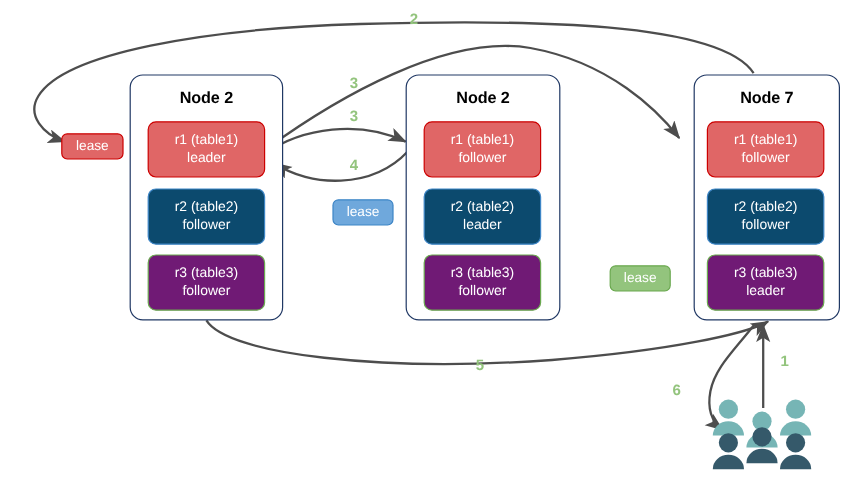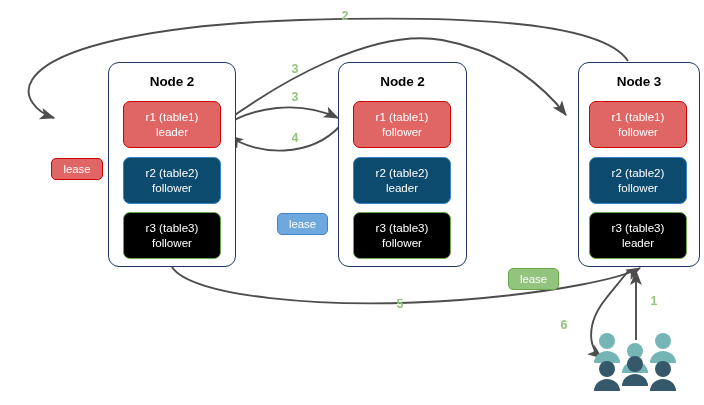--- a/index.html
+++ b/index.html
@@ -62,36 +62,35 @@
     color: #ffffff;
     font-size: 11.6px;
     line-height: 14.5px;
     text-align: center;
     border-width: 1.2px;
     border-style: solid;
   }
   .replica .ln { display: block; }
   .rep-red   { background: #e06666; border-color: #cc0000; }
   .rep-blue  { background: #0c4a6e; border-color: #3d85c6; }
-  .rep-green { background: #000000; border-color: #6aa84f; }
+  .rep-green { background: #701a75; border-color: #6aa84f; }
 
   
   .lease {
     position: absolute;
     height: 22px;
     border-radius: 5px;
     box-sizing: border-box;
     display: flex;
     align-items: center;
     justify-content: center;
     color: #ffffff;
     font-size: 11.4px;
     border-width: 1.2px;
     border-style: solid;
-    margin-top: 47px;
   }
   .lease-red   { background: #e06666; border-color: #cc0000; }
   .lease-blue  { background: #6fa8dc; border-color: #3d85c6; }
   .lease-green { background: #93c47d; border-color: #6aa84f; }
 
   
   .step {
     position: absolute;
     font-size: 12.5px;
     font-weight: bold;
@@ -163,21 +162,21 @@
   <div class="replica rep-blue" style="left:353px; top:157px;">
     <span class="ln">r2 (table2)</span>
     <span class="ln">leader</span>
   </div>
   <div class="replica rep-green" style="left:353px; top:212px;">
     <span class="ln">r3 (table3)</span>
     <span class="ln">follower</span>
   </div>
 
   <div class="node-box" style="left:578px; top:62px; width:122px; height:205px;">
-    <div class="node-title">Node 3</div>
+    <div class="node-title">Node 7</div>
   </div>
   <div class="replica rep-red" style="left:589px; top:101px;">
     <span class="ln">r1 (table1)</span>
     <span class="ln">follower</span>
   </div>
   <div class="replica rep-blue" style="left:589px; top:157px;">
     <span class="ln">r2 (table2)</span>
     <span class="ln">follower</span>
   </div>
   <div class="replica rep-green" style="left:589px; top:212px;">

